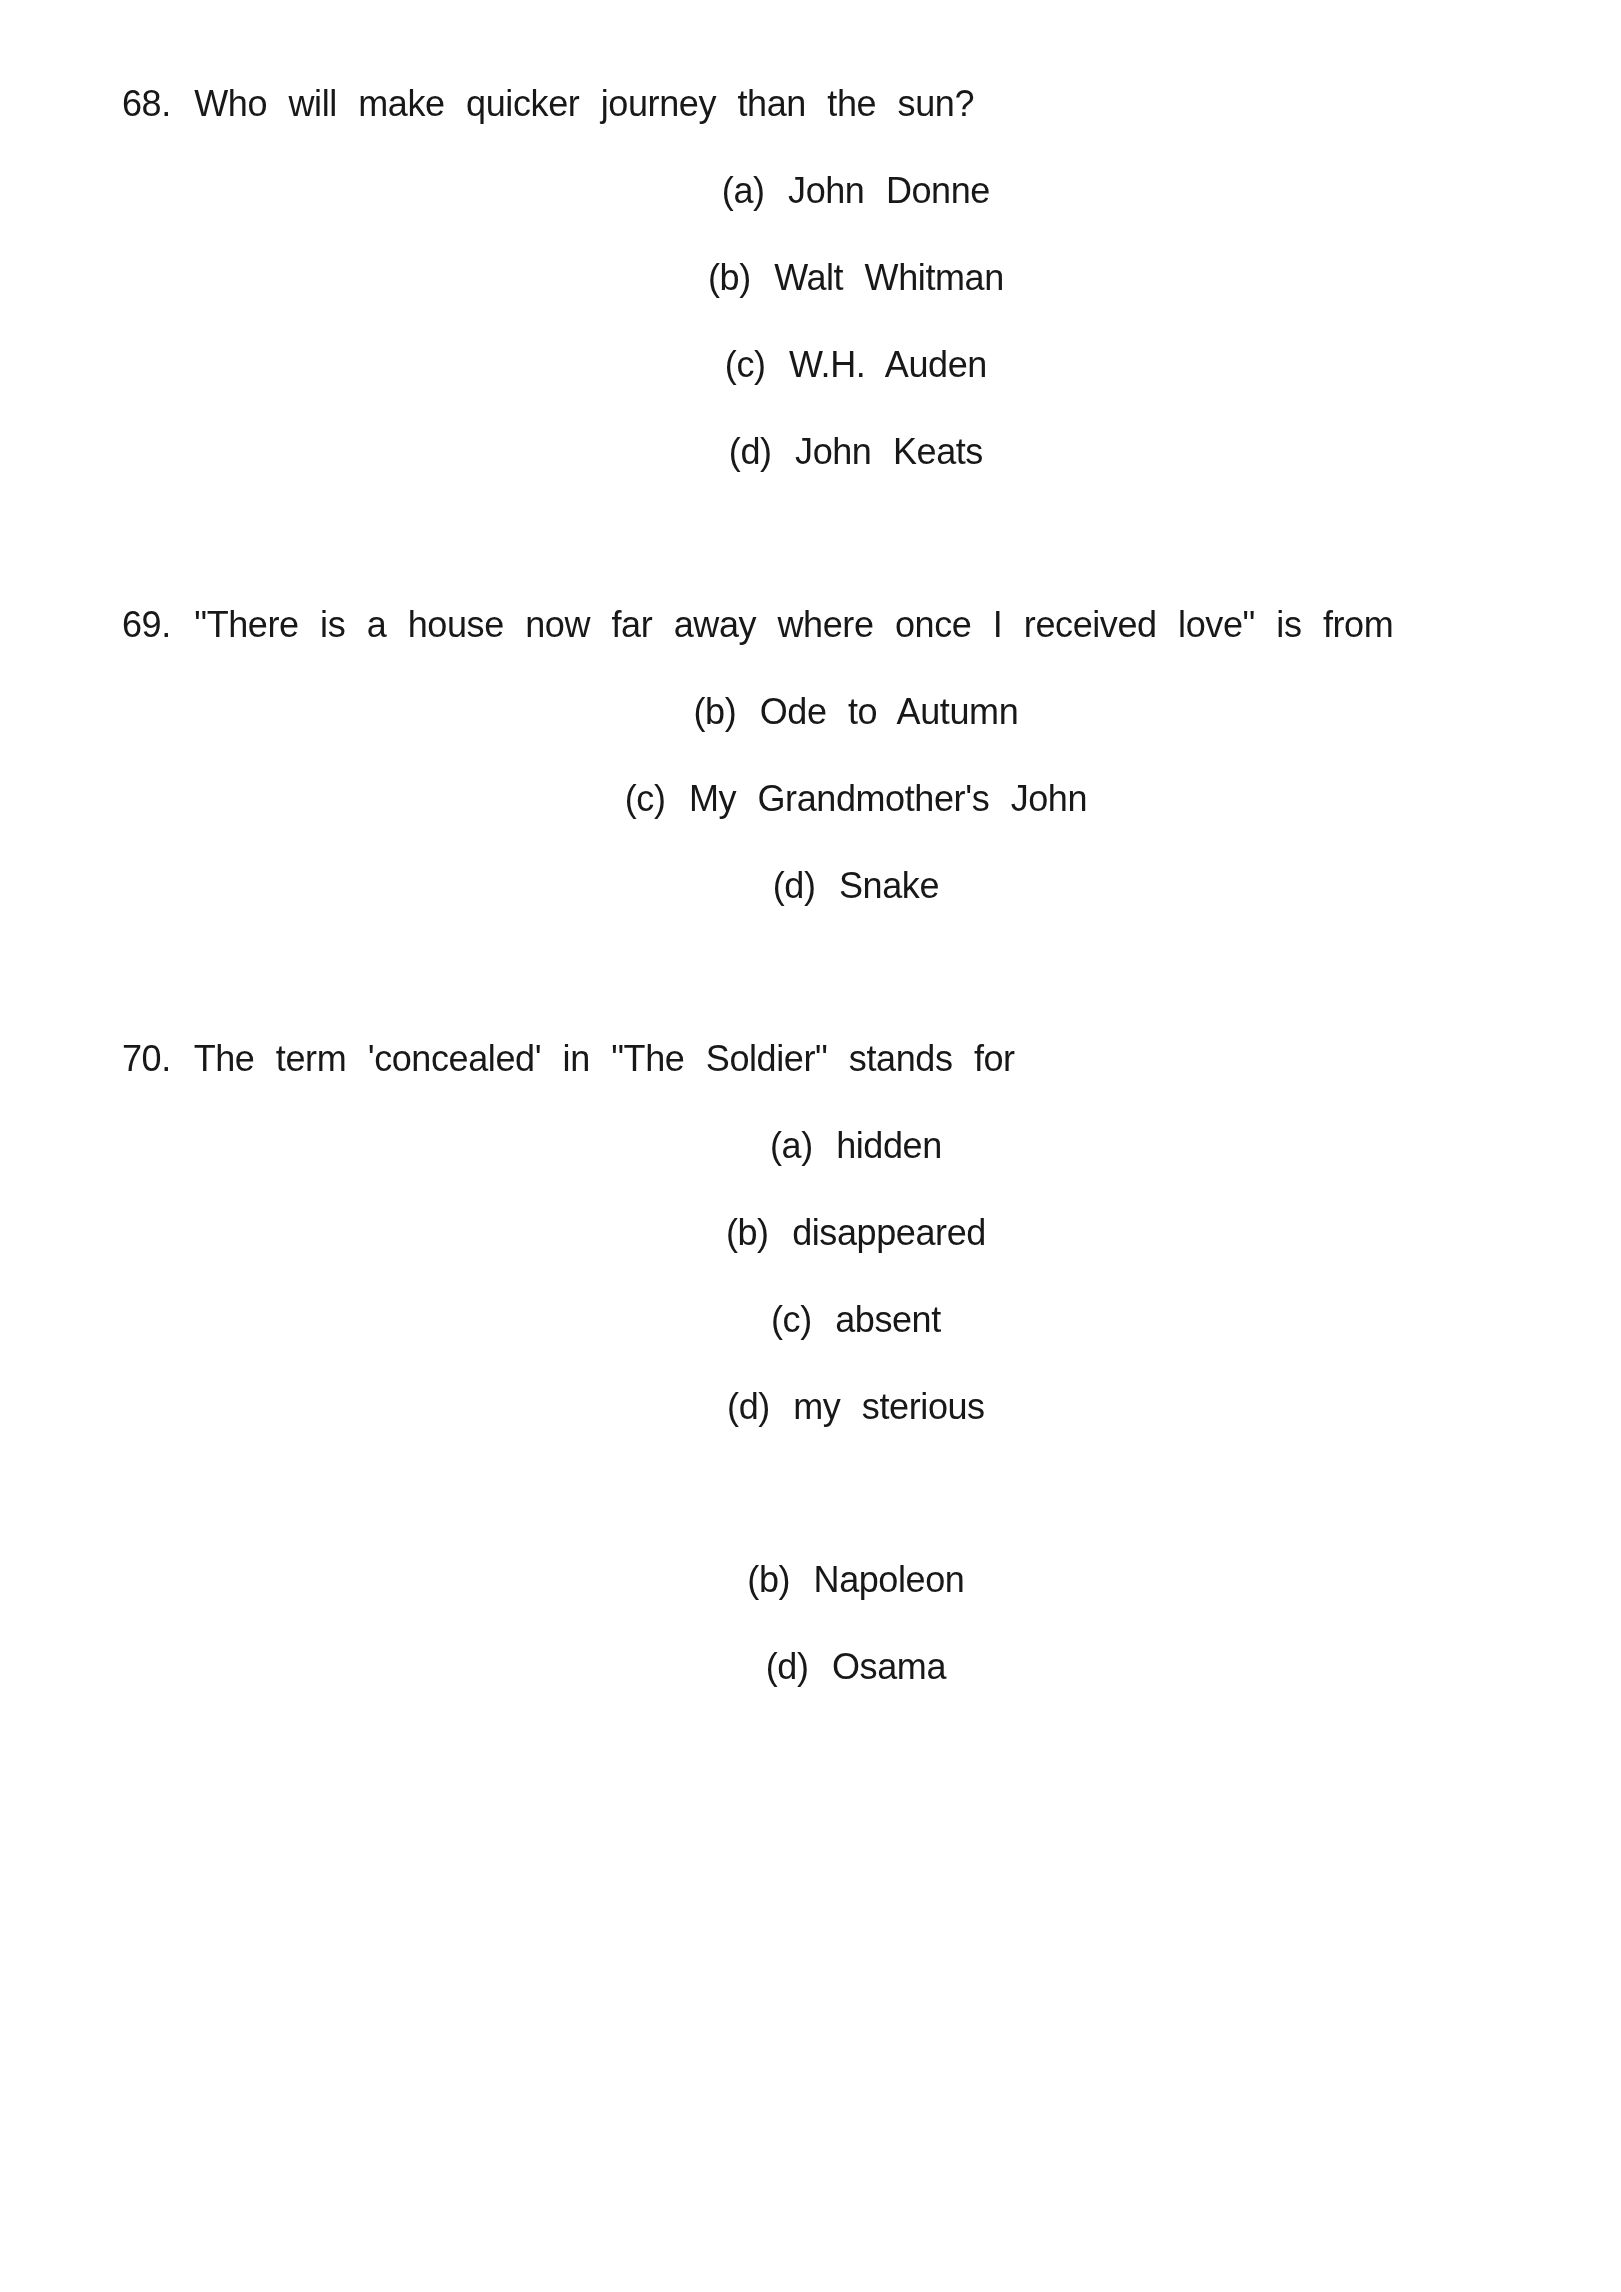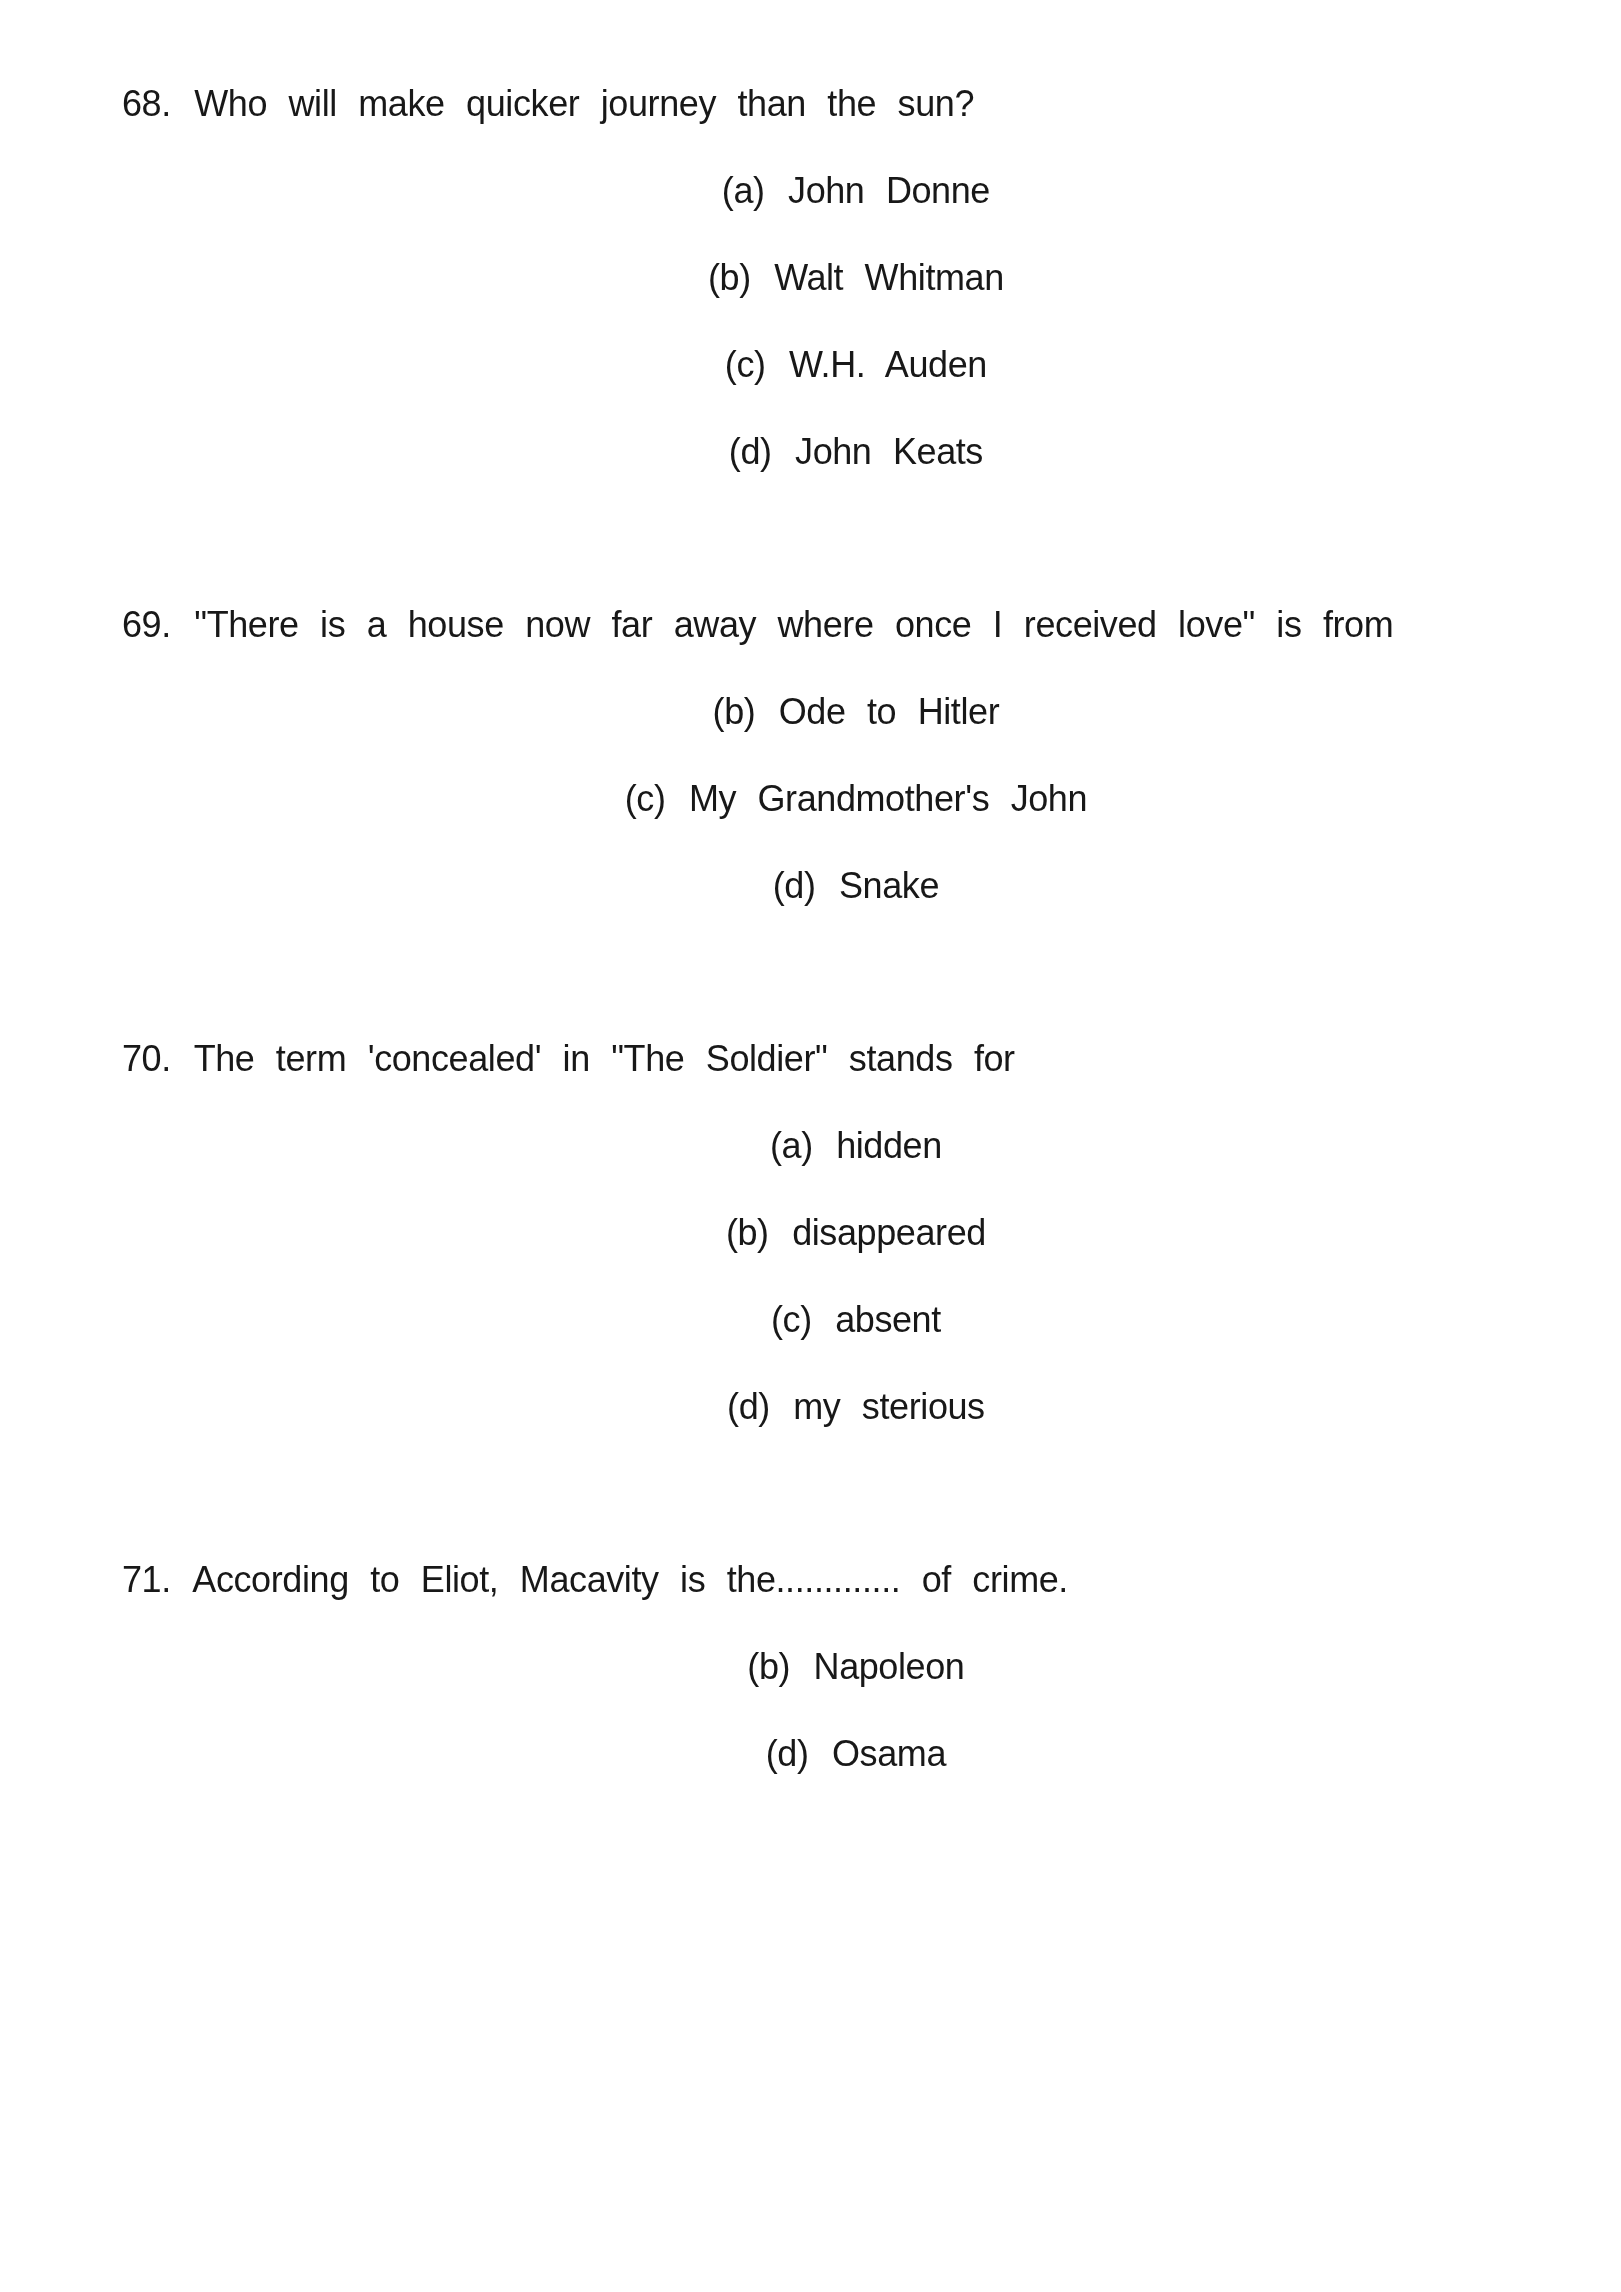--- a/index.html
+++ b/index.html
@@ -52,33 +52,32 @@
   <section class="question-block">
     <p class="line question-line"><span class="q-number">68.</span> <span class="q-text">Who will make quicker journey than the sun?</span></p>
     <p class="line option-line"><span class="opt-label">(a)</span> <span class="opt-text">John Donne</span></p>
     <p class="line option-line"><span class="opt-label">(b)</span> <span class="opt-text">Walt Whitman</span></p>
     <p class="line option-line"><span class="opt-label">(c)</span> <span class="opt-text">W.H. Auden</span></p>
     <p class="line option-line"><span class="opt-label">(d)</span> <span class="opt-text">John Keats</span></p>
   </section>
 
   <section class="question-block">
     <p class="line question-line"><span class="q-number">69.</span> <span class="q-text">"There is a house now far away where once I received love" is from</span></p>
-    <p class="line option-line"><span class="opt-label">(b)</span> <span class="opt-text">Ode to Hitler</span></p>
+    <p class="line option-line"><span class="opt-label">(b)</span> <span class="opt-text">Ode to Autumn</span></p>
     <p class="line option-line"><span class="opt-label">(c)</span> <span class="opt-text">My Grandmother's John</span></p>
     <p class="line option-line"><span class="opt-label">(d)</span> <span class="opt-text">Snake</span></p>
   </section>
 
   <section class="question-block">
     <p class="line question-line"><span class="q-number">70.</span> <span class="q-text">The term 'concealed' in "The Soldier" stands for</span></p>
     <p class="line option-line"><span class="opt-label">(a)</span> <span class="opt-text">hidden</span></p>
     <p class="line option-line"><span class="opt-label">(b)</span> <span class="opt-text">disappeared</span></p>
     <p class="line option-line"><span class="opt-label">(c)</span> <span class="opt-text">absent</span></p>
     <p class="line option-line"><span class="opt-label">(d)</span> <span class="opt-text">my sterious</span></p>
   </section>
 
   <section class="question-block">
-    <p class="line question-line"><span class="q-number">71.</span> <span class="q-text">According to Eliot, Macavity is the............. of crime.</span></p>
     <p class="line option-line"><span class="opt-label">(b)</span> <span class="opt-text">Napoleon</span></p>
     <p class="line option-line"><span class="opt-label">(d)</span> <span class="opt-text">Osama</span></p>
   </section>
 
 </div>
 
 
 </body></html>

